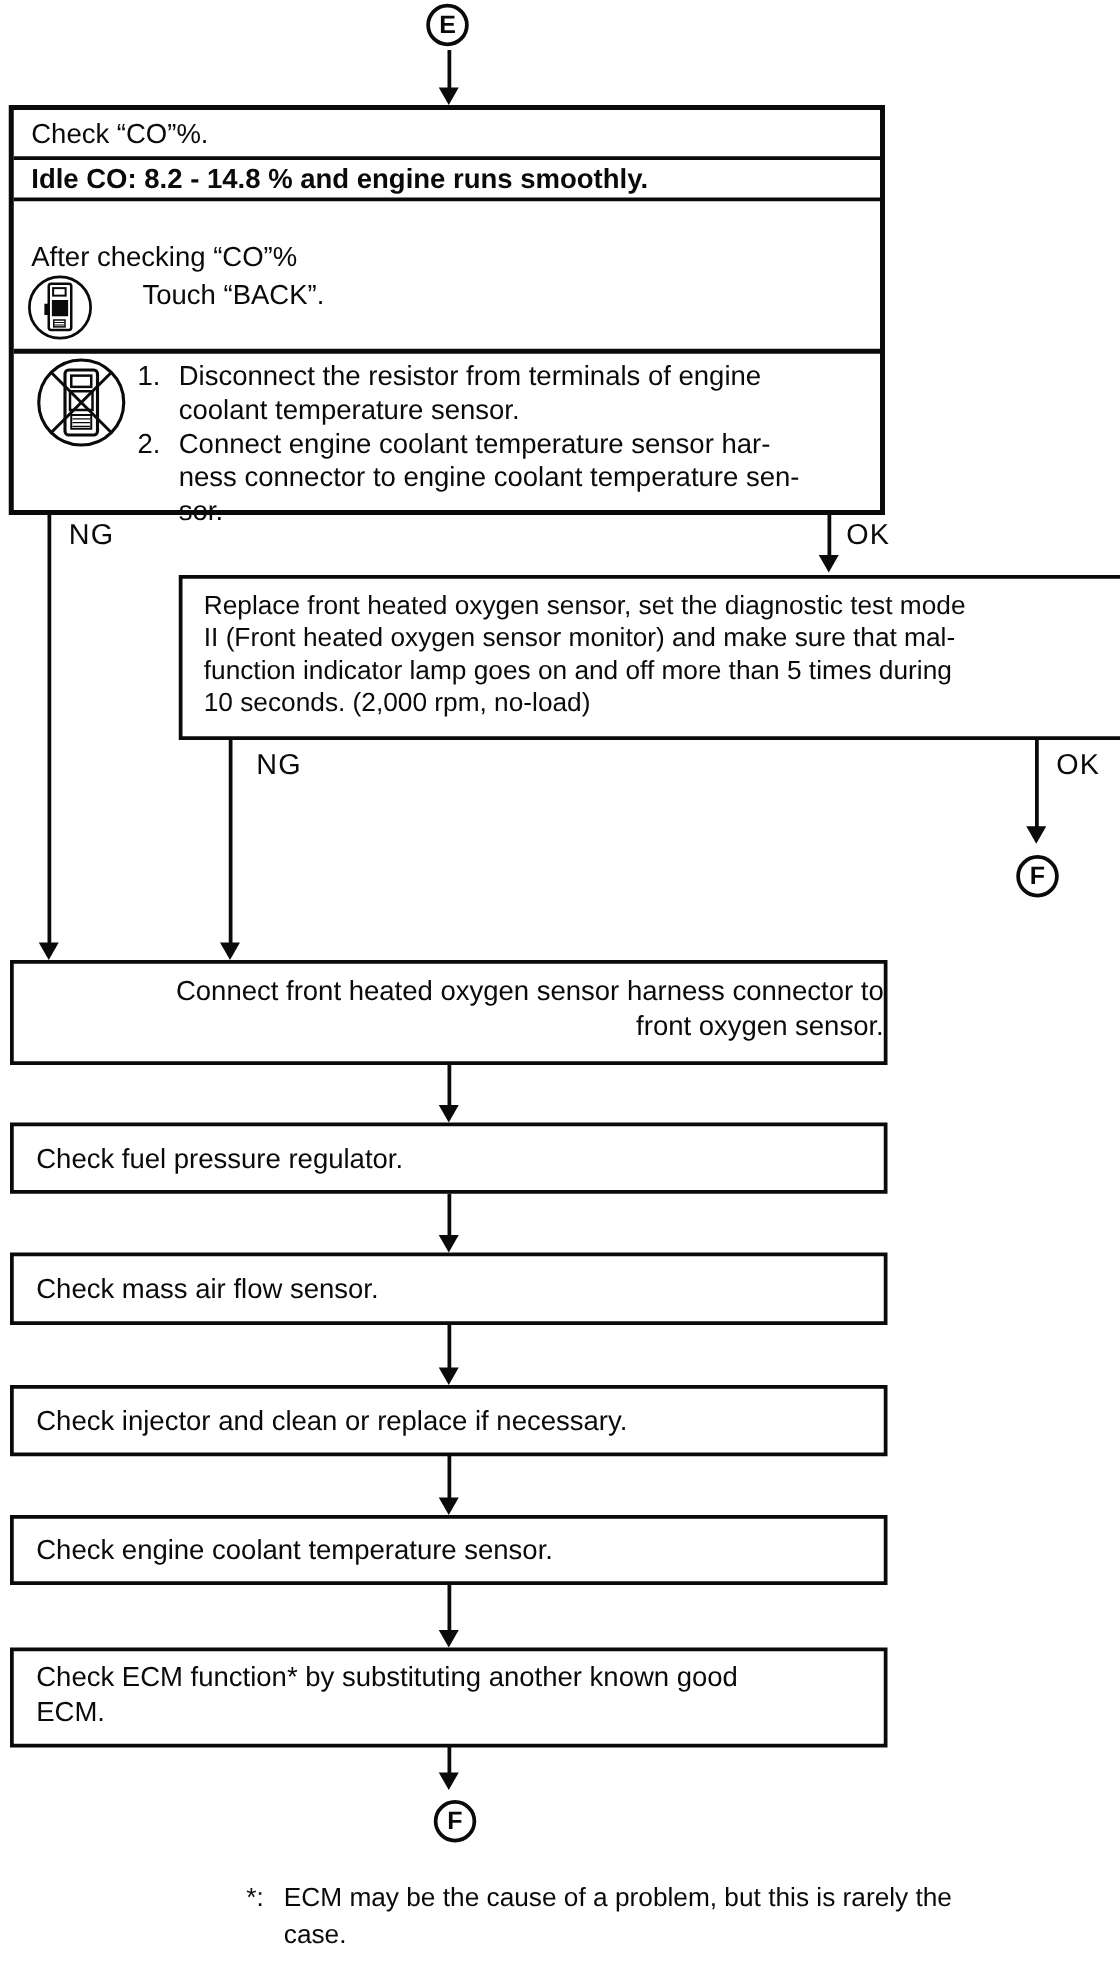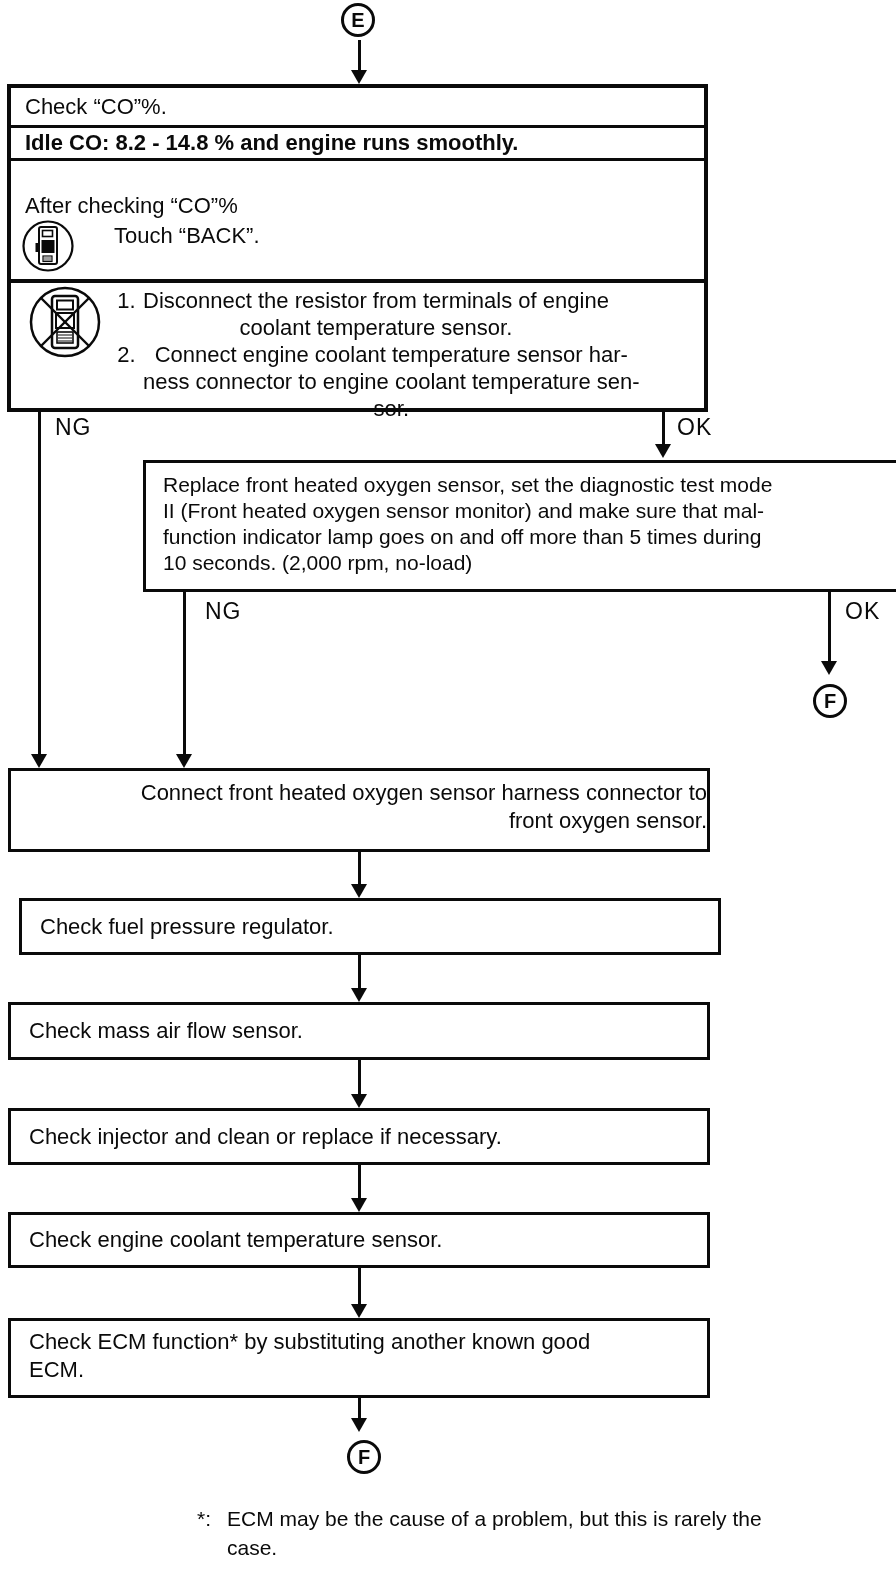--- a/index.html
+++ b/index.html
@@ -42,21 +42,21 @@
 </style>
 </head>
 <body>
 
 <div class="connector" style="left:341px; top:3px;">
   <span>E</span>
 </div>
 <div class="vline" style="left:358px; top:40px; height:32px;"></div>
 <div class="ahead" style="left:351px; top:70px;"></div>
 
-<div class="box box1" style="left:7px; top:84px; width:701px; height:328px;text-align:center;">
+<div class="box box1" style="left:7px; top:84px; width:701px; height:328px;">
   <div class="row row-divider pad" style="height:40px; display:flex; align-items:center;">Check “CO”%.</div>
   <div class="row row-divider pad spec" style="height:33px; display:flex; align-items:center;">Idle CO: 8.2 - 14.8 % and engine runs smoothly.</div>
   <div class="row row-divider-thick" style="height:94px;margin-top:28px;">
     <span style="position:absolute; left:14px; top:3px;">After checking “CO”%</span>
     <span style="position:absolute; left:10px; top:30px;">
       <svg width="54" height="54" viewBox="0 0 54 54">
         <circle cx="27" cy="27" r="24.5" fill="none" stroke="#0a0a0a" stroke-width="2.2"></circle>
         <rect x="18" y="8" width="18" height="37" rx="2" fill="#fff" stroke="#0a0a0a" stroke-width="2"></rect>
         <rect x="21.5" y="11.5" width="10" height="6" fill="none" stroke="#0a0a0a" stroke-width="1.6"></rect>
         <rect x="20.5" y="21" width="13" height="13" fill="#0a0a0a"></rect>
@@ -134,21 +134,21 @@
 <div class="box" style="left:8px; top:768px; width:702px; height:84px;">
   <div class="multiline" style="padding-top:8px;text-align:right;">
     <div>Connect front heated oxygen sensor harness connector to</div>
     <div>front oxygen sensor.</div>
   </div>
 </div>
 
 <div class="vline" style="left:358px; top:852px; height:33px;"></div>
 <div class="ahead" style="left:351px; top:884px;"></div>
 
-<div class="box" style="left:8px; top:898px; width:702px; height:57px;margin-left:11px;">
+<div class="box" style="left:8px; top:898px; width:702px; height:57px;">
   <div class="centerline">Check fuel pressure regulator.</div>
 </div>
 
 <div class="vline" style="left:358px; top:955px; height:34px;"></div>
 <div class="ahead" style="left:351px; top:988px;"></div>
 
 <div class="box" style="left:8px; top:1002px; width:702px; height:58px;">
   <div class="centerline">Check mass air flow sensor.</div>
 </div>
 

